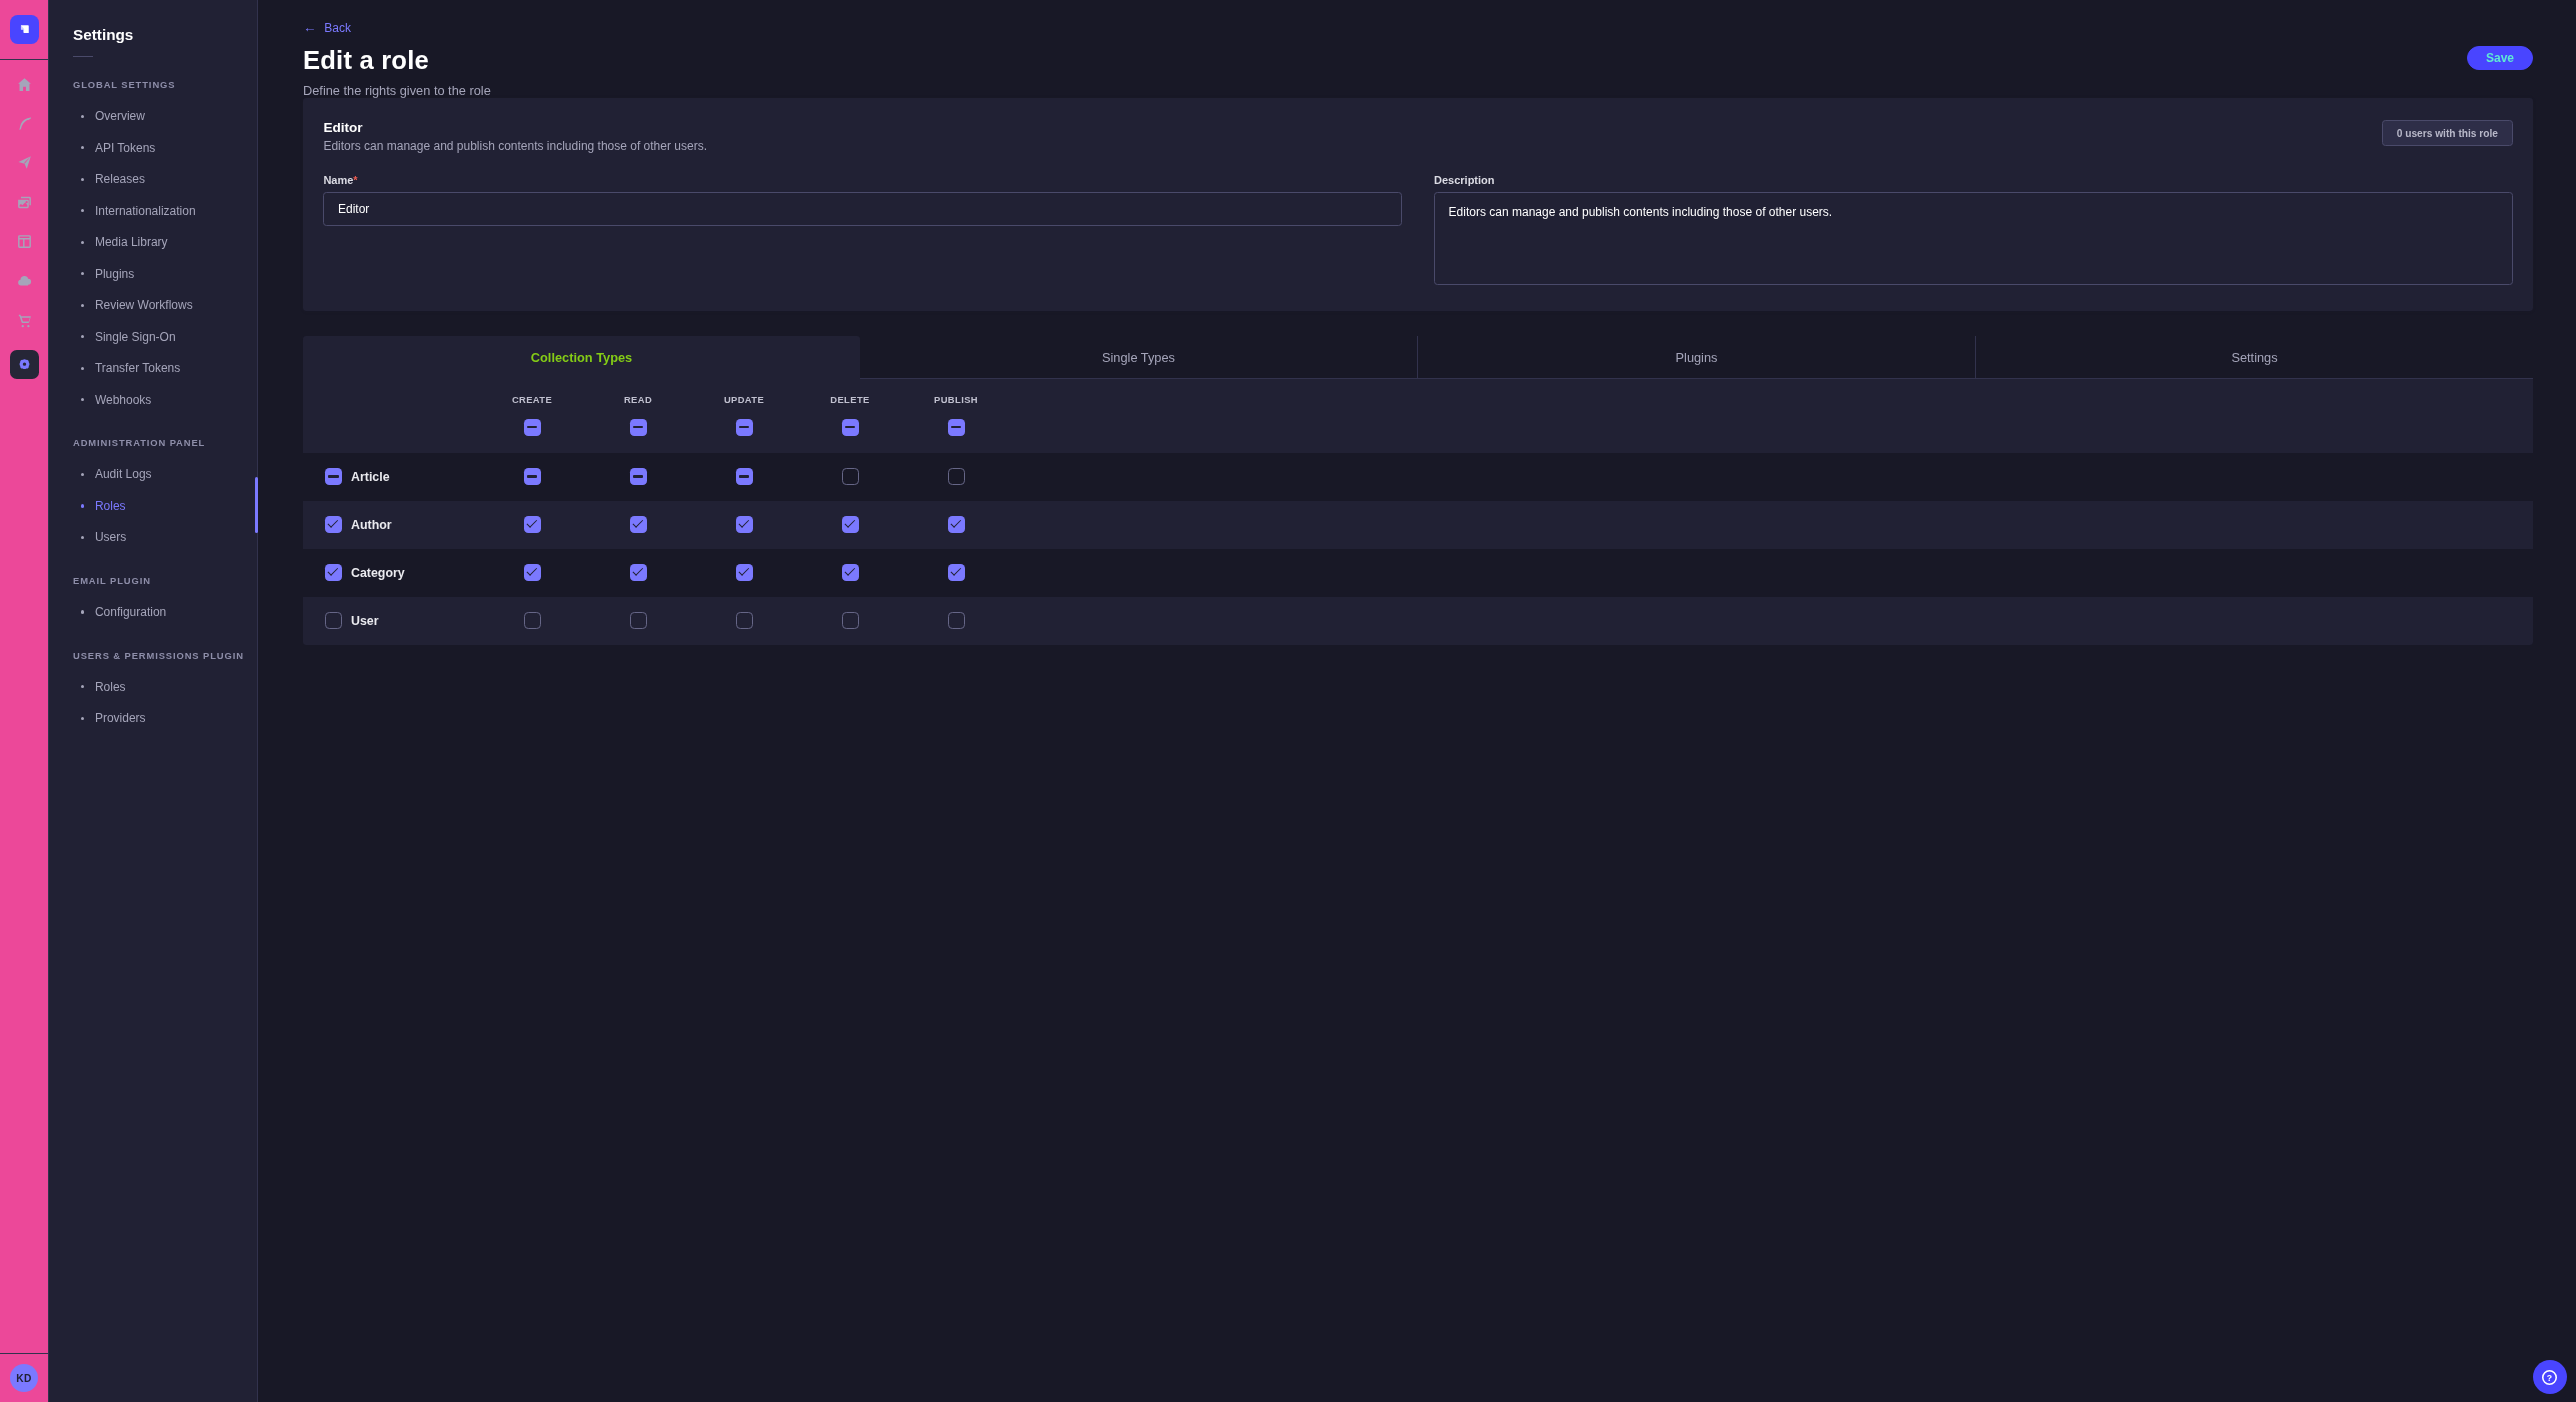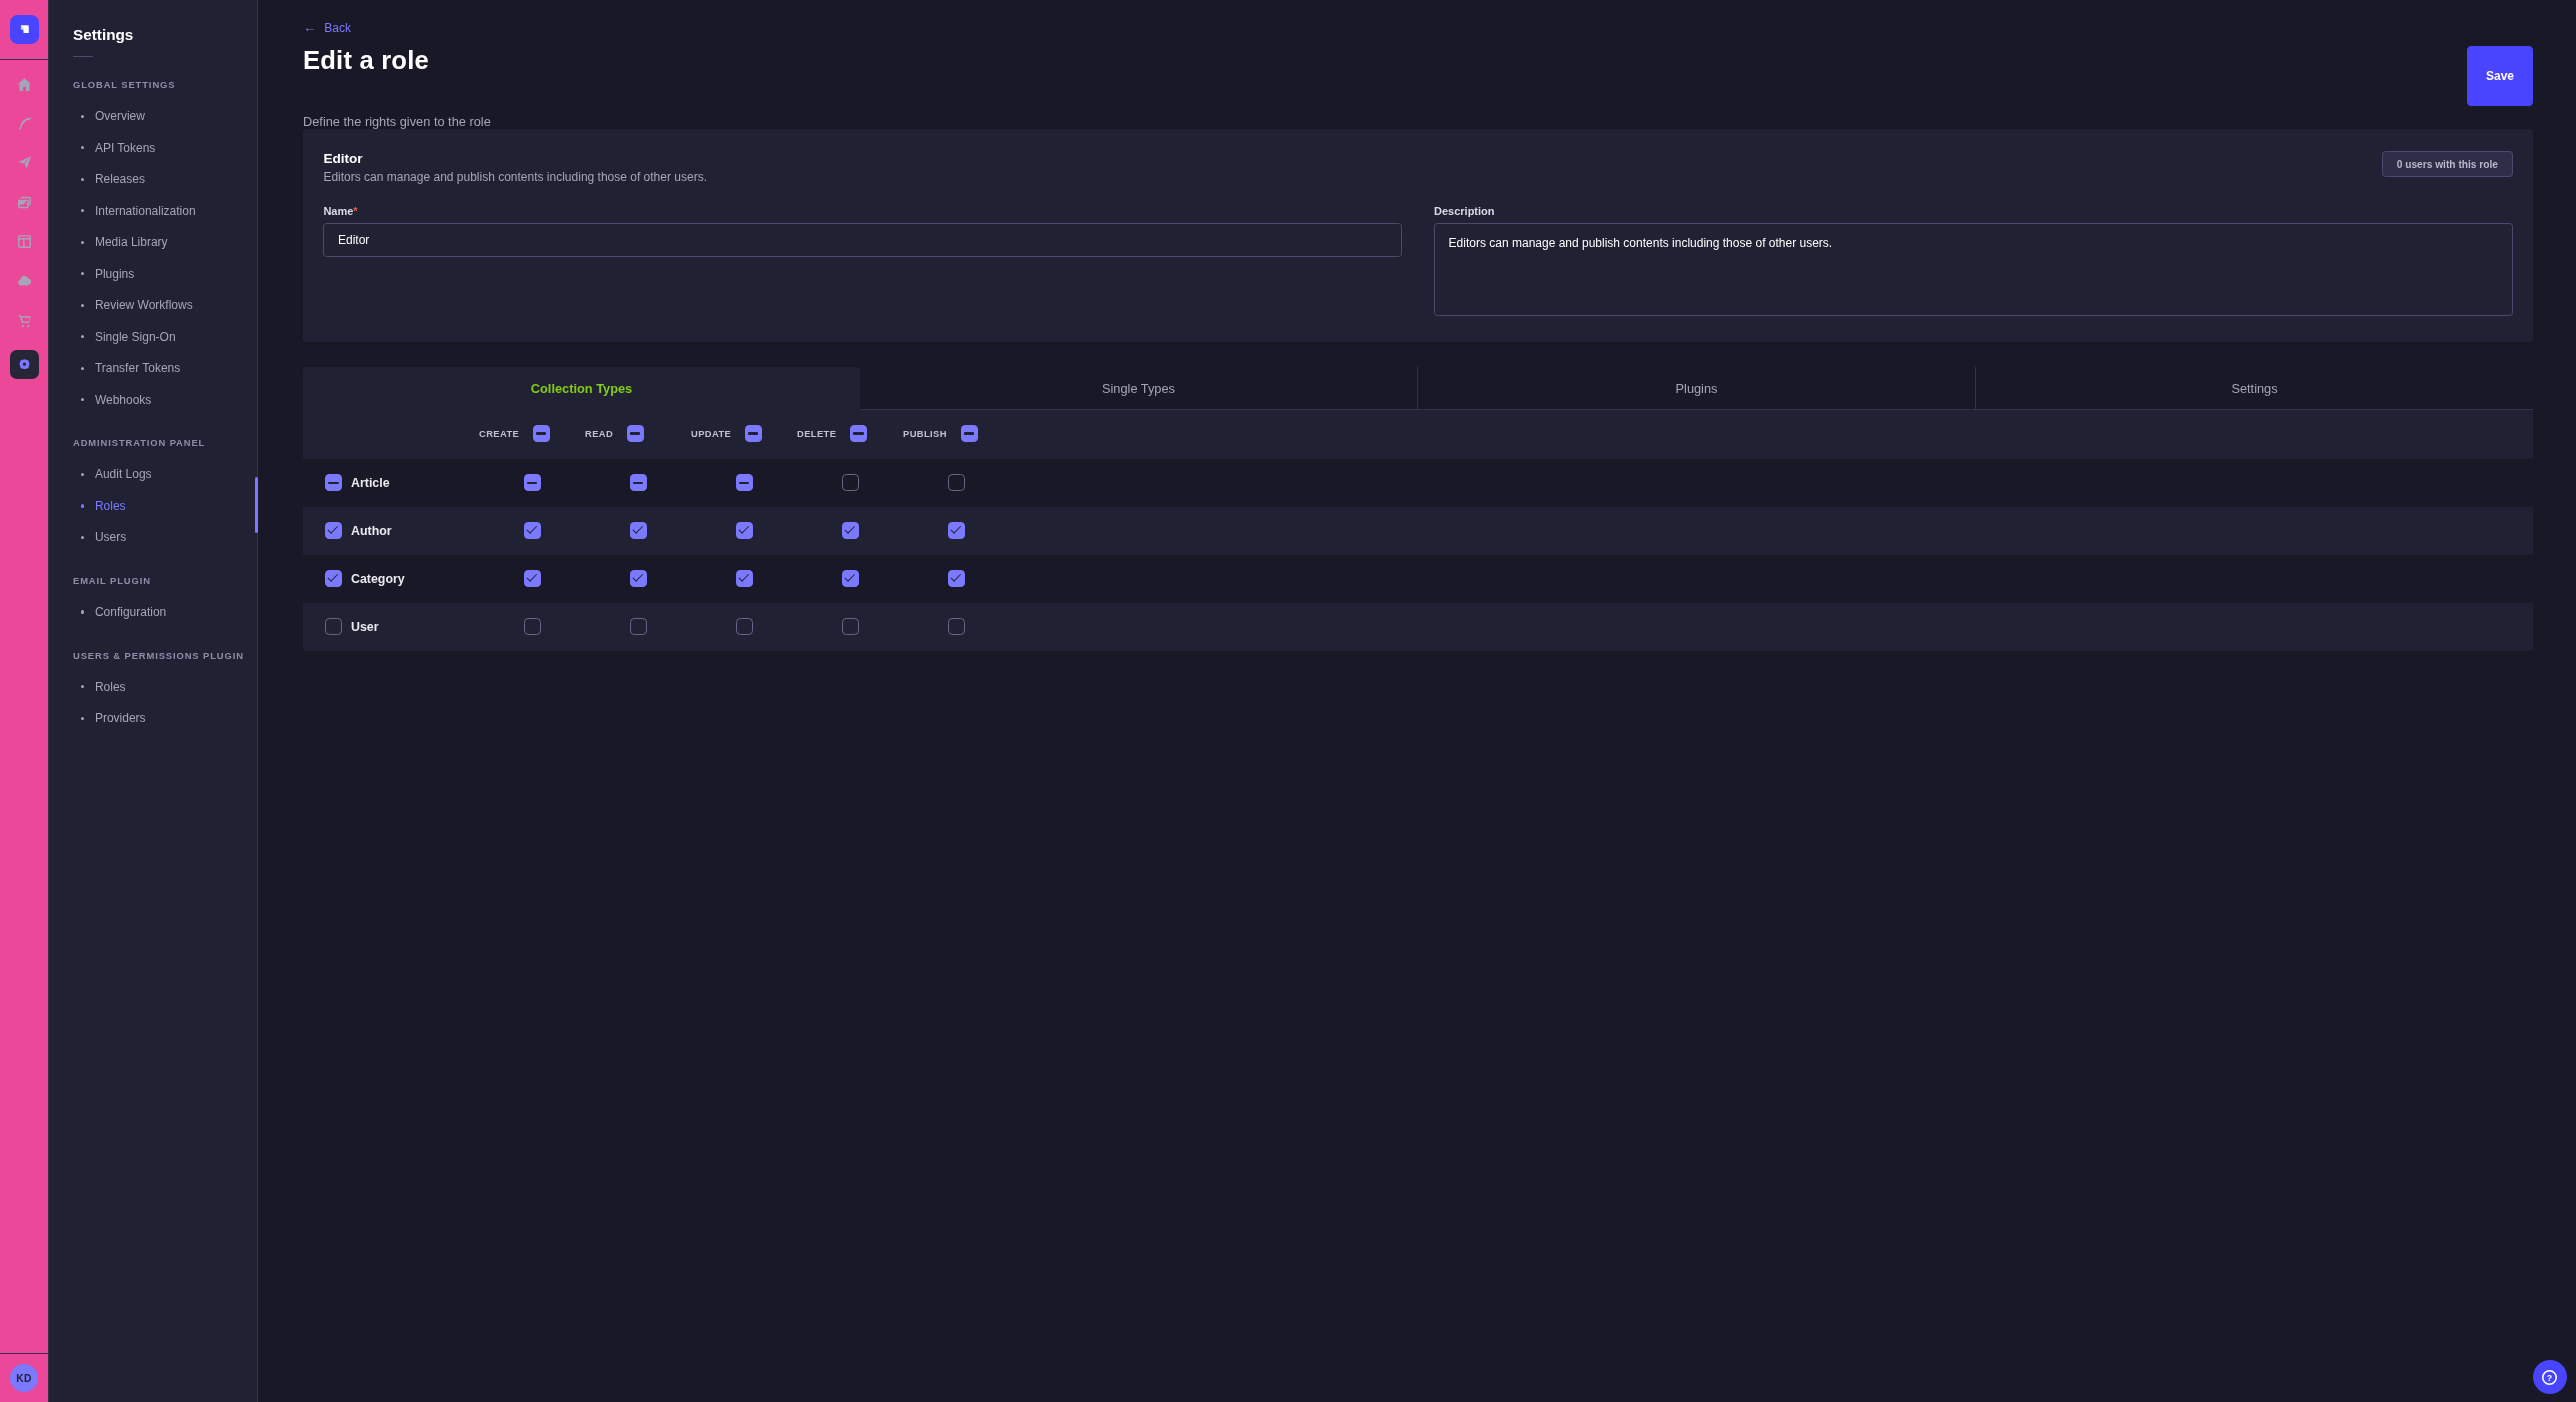--- a/index.html
+++ b/index.html
@@ -30,21 +30,21 @@
   .sidebar li.active .bullet { background:#7b79ff; }
   .sidebar li.active::after { content:''; position:absolute; right:-0.9px; top:-12.8px; width:3.4px; height:56px; background:#7b79ff; border-radius:1.7px; }
 
   
   .main { position:absolute; left:258px; top:0; right:0; bottom:0; padding:0 43px 0 45px; }
   .back-row { margin-top:21px; display:inline-flex; align-items:center; gap:7.7px; color:#7b79ff; font-size:12px; cursor:pointer; }
   .back-arrow { font-size:13.6px; line-height:1; }
   .title-row { margin-top:11px; display:flex; align-items:flex-start; justify-content:space-between; }
   .page-title { font-size:25.6px; font-weight:700; letter-spacing:0.2px; }
   .page-subtitle { margin-top:7.7px; font-size:12.8px; color:#a5a5ba; }
-  .save-btn { background:#4945ff; border:0.9px solid #4945ff; color:#ffffff; font-size:12px; font-weight:600; padding:22px 18px; border-radius:4px; cursor:pointer; font-family:inherit; }
+  .save-btn { background:#4945ff; border:0.9px solid #4945ff; color:#5eead4; font-size:12px; font-weight:600; padding:4px 18px; border-radius:13px; cursor:pointer; font-family:inherit; }
 
   
   .card { background:#212134; border-radius:3.4px; box-shadow:0 0.9px 3.4px rgba(33,33,52,.1); }
   .role-card { padding:22px 20.4px 25.6px; }
   .role-card-head { display:flex; justify-content:space-between; align-items:flex-start; }
   .role-title { font-size:13.6px; font-weight:700; color:#fff; }
   .role-desc { margin-top:4.3px; font-size:12px; color:#a5a5ba; }
   .users-badge { background:#2e2e48; border:0.9px solid #4a4a6a; border-radius:3.4px; padding:6.8px 13.6px; font-size:10.2px; font-weight:700; color:#b8b8c9; cursor:pointer; font-family:inherit; }
   .fields { display:flex; gap:32px; margin-top:19px; }
   .field { flex:1; }
@@ -55,21 +55,21 @@
 
   
   .perm-card { margin-top:25.6px; border-radius:3.4px; background:transparent; }
   .tabs { display:flex; height:43px; }
   .tab { flex:1; display:flex; align-items:center; justify-content:center; font-size:12.8px; color:#a5a5ba; background:#181826; border-bottom:0.9px solid #32324d; cursor:pointer; }
   .tab.sep { border-left:0.9px solid #32324d; }
   .tab.active { background:#212134; color:#84cc16; font-weight:600; border-bottom:none; border-radius:3.4px 3.4px 0 0; }
   .perm-body { background:#212134; border-radius:0 0 3.4px 3.4px; overflow:hidden; }
   .perm-grid { display:grid; grid-template-columns:176px 106px 106px 106px 106px 106px 1fr; align-items:center; }
   .perm-header { padding:14.5px 0 17px; }
-  .col-head { display:flex; flex-direction:row; align-items:center; gap:13.6px; }
+  .col-head { display:flex; flex-direction:column; align-items:center; gap:13.6px; }
   .col-label { font-size:9.4px; font-weight:700; letter-spacing:0.4px; color:#c0c0cf; }
   .perm-row { height:48px; }
   .perm-row.dark { background:#181826; }
   .row-label-cell { display:flex; align-items:center; gap:9px; padding-left:22px;font-weight:bold; }
   .row-label { font-size:12.4px; color:#eaeaef; }
   .cb-cell { display:flex; justify-content:center; }
 
   .cb { width:17px; height:17px; border-radius:4.3px; position:relative; cursor:pointer; flex:none; }
   .cb.checked, .cb.indeterminate { background:#7b79ff; }
   .cb.unchecked { border:0.9px solid #666687; background:transparent; }

